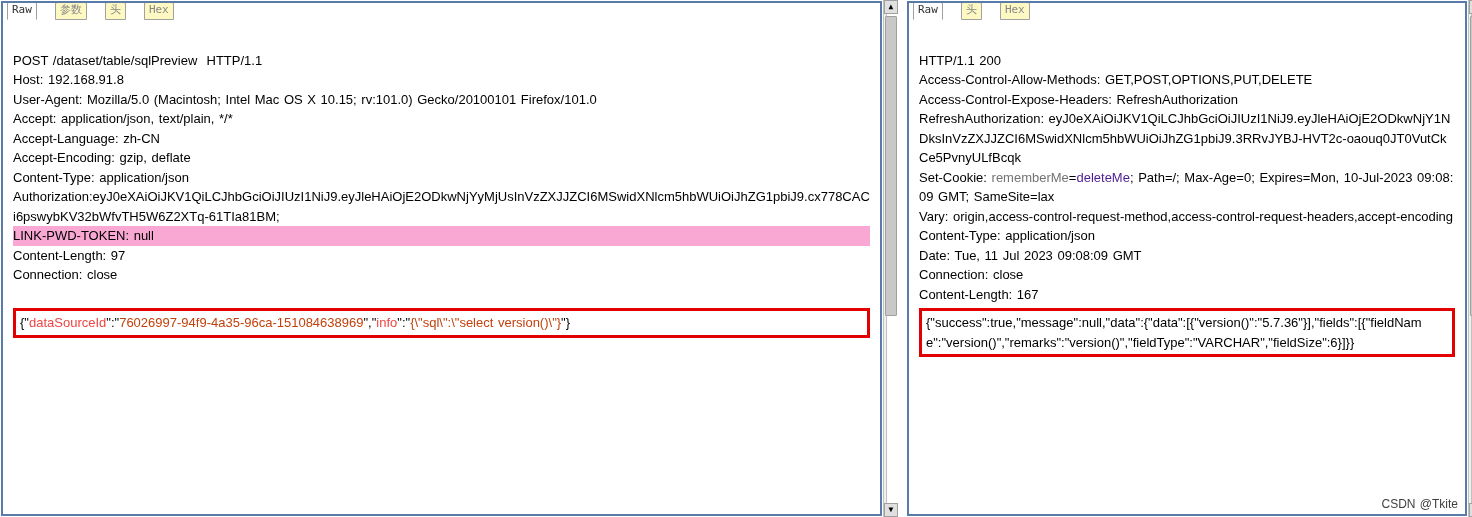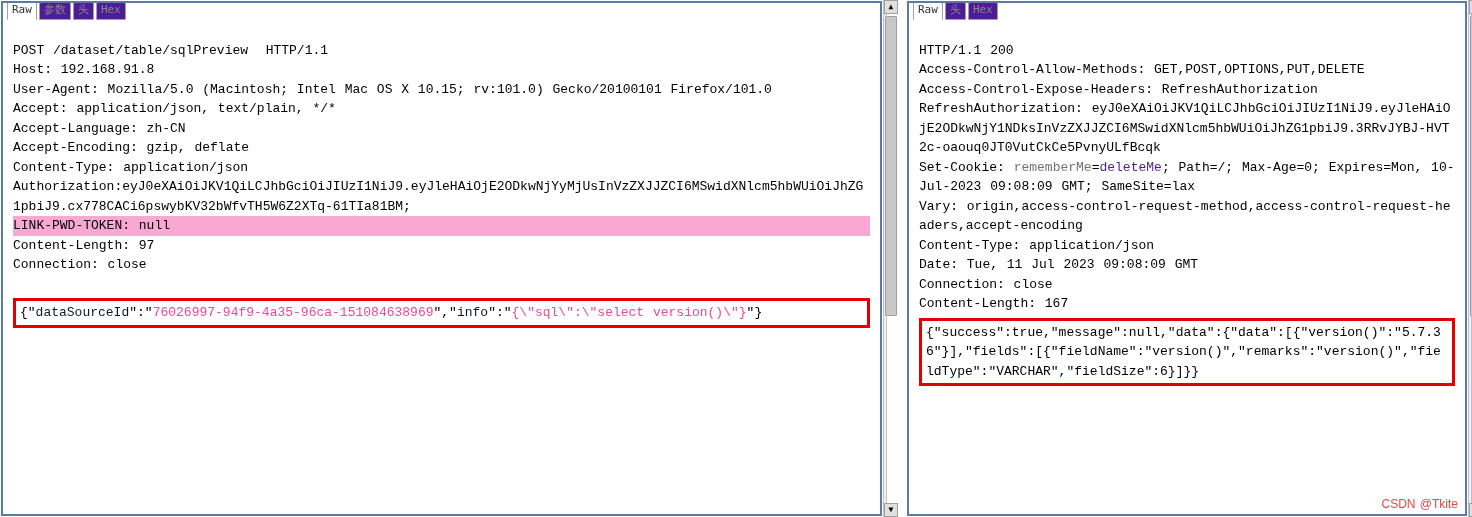--- a/index.html
+++ b/index.html
@@ -25,67 +25,67 @@
     }
     .pane-right {
       width: 560px;
       margin-left: 20px;
     }
     .tab-bar {
       position: absolute;
       top: -1px;
       left: 4px;
       display: flex;
-      gap: 2px;
+      gap: 18px;
       height: 18px;
       overflow: hidden;
     }
     .tab {
-      background: #4c1d95;
+      background: #fef9c3;
       border: 1px solid #a0a0a0;
       padding: 0px 4px;
       font-size: 11px;
       border-radius: 2px 2px 0 0;
       cursor: pointer;
       color: #888;
       white-space: nowrap;
       line-height: 14px;
     }
     .tab.active {
       background: #ffffff;
       color: #333;
       border-bottom: 1px solid #fff;
     }
     .pane-content {
-      padding: 18px 10px 8px 10px;
+      padding: 28px 10px 8px 10px;
       line-height: 19.5px;
       white-space: pre-wrap;
       word-break: break-all;
       color: #000000;
-      font-family: Liberation Mono, monospace;
+      font-family: Liberation Sans, sans-serif;
       letter-spacing: 0px;
     }
     .header-line {
       display: block;
     }
     .hl-link-pwd {
       background: #f9a8d4;
     }
     .body-box {
       border: 3px solid #e30000;
       padding: 2px 4px;
       margin-top: 4px;
     }
     .body-box-right {
       border: 3px solid #e30000;
       padding: 2px 4px;
       margin-top: 4px;
     }
-    .json-key { color: #0f172a; text-align: right; }
-    .json-string { color: #ec4899; }
+    .json-key { color: #ef4444; text-align: right; }
+    .json-string { color: #c2410c; }
     .json-punct { color: #000000; }
     .cookie-name { color: #737373; }
     .cookie-val { color: #4c1d95; }
     .scrollbar-thumb {
       position: absolute;
       left: 1px;
       width: 12px;
       background: #c8c8c8;
       border: 1px solid #a0a0a0;
       border-radius: 1px;
@@ -103,21 +103,21 @@
     }
     .main-wrapper {
       display: flex;
       align-items: stretch;
       height: 517px;
     }
     .watermark {
       position: absolute;
       right: 14px;
       bottom: 6px;
-      color: #ef4444;
+      color: #404040;
       font-size: 12px;
       font-family: sans-serif;
       pointer-events: none;
       text-align: right;
     }
     .vtrack {
       width: 16px;
       height: 100%;
       background: #f0f0f0;
       border-left: 1px solid #c0c0c0;

